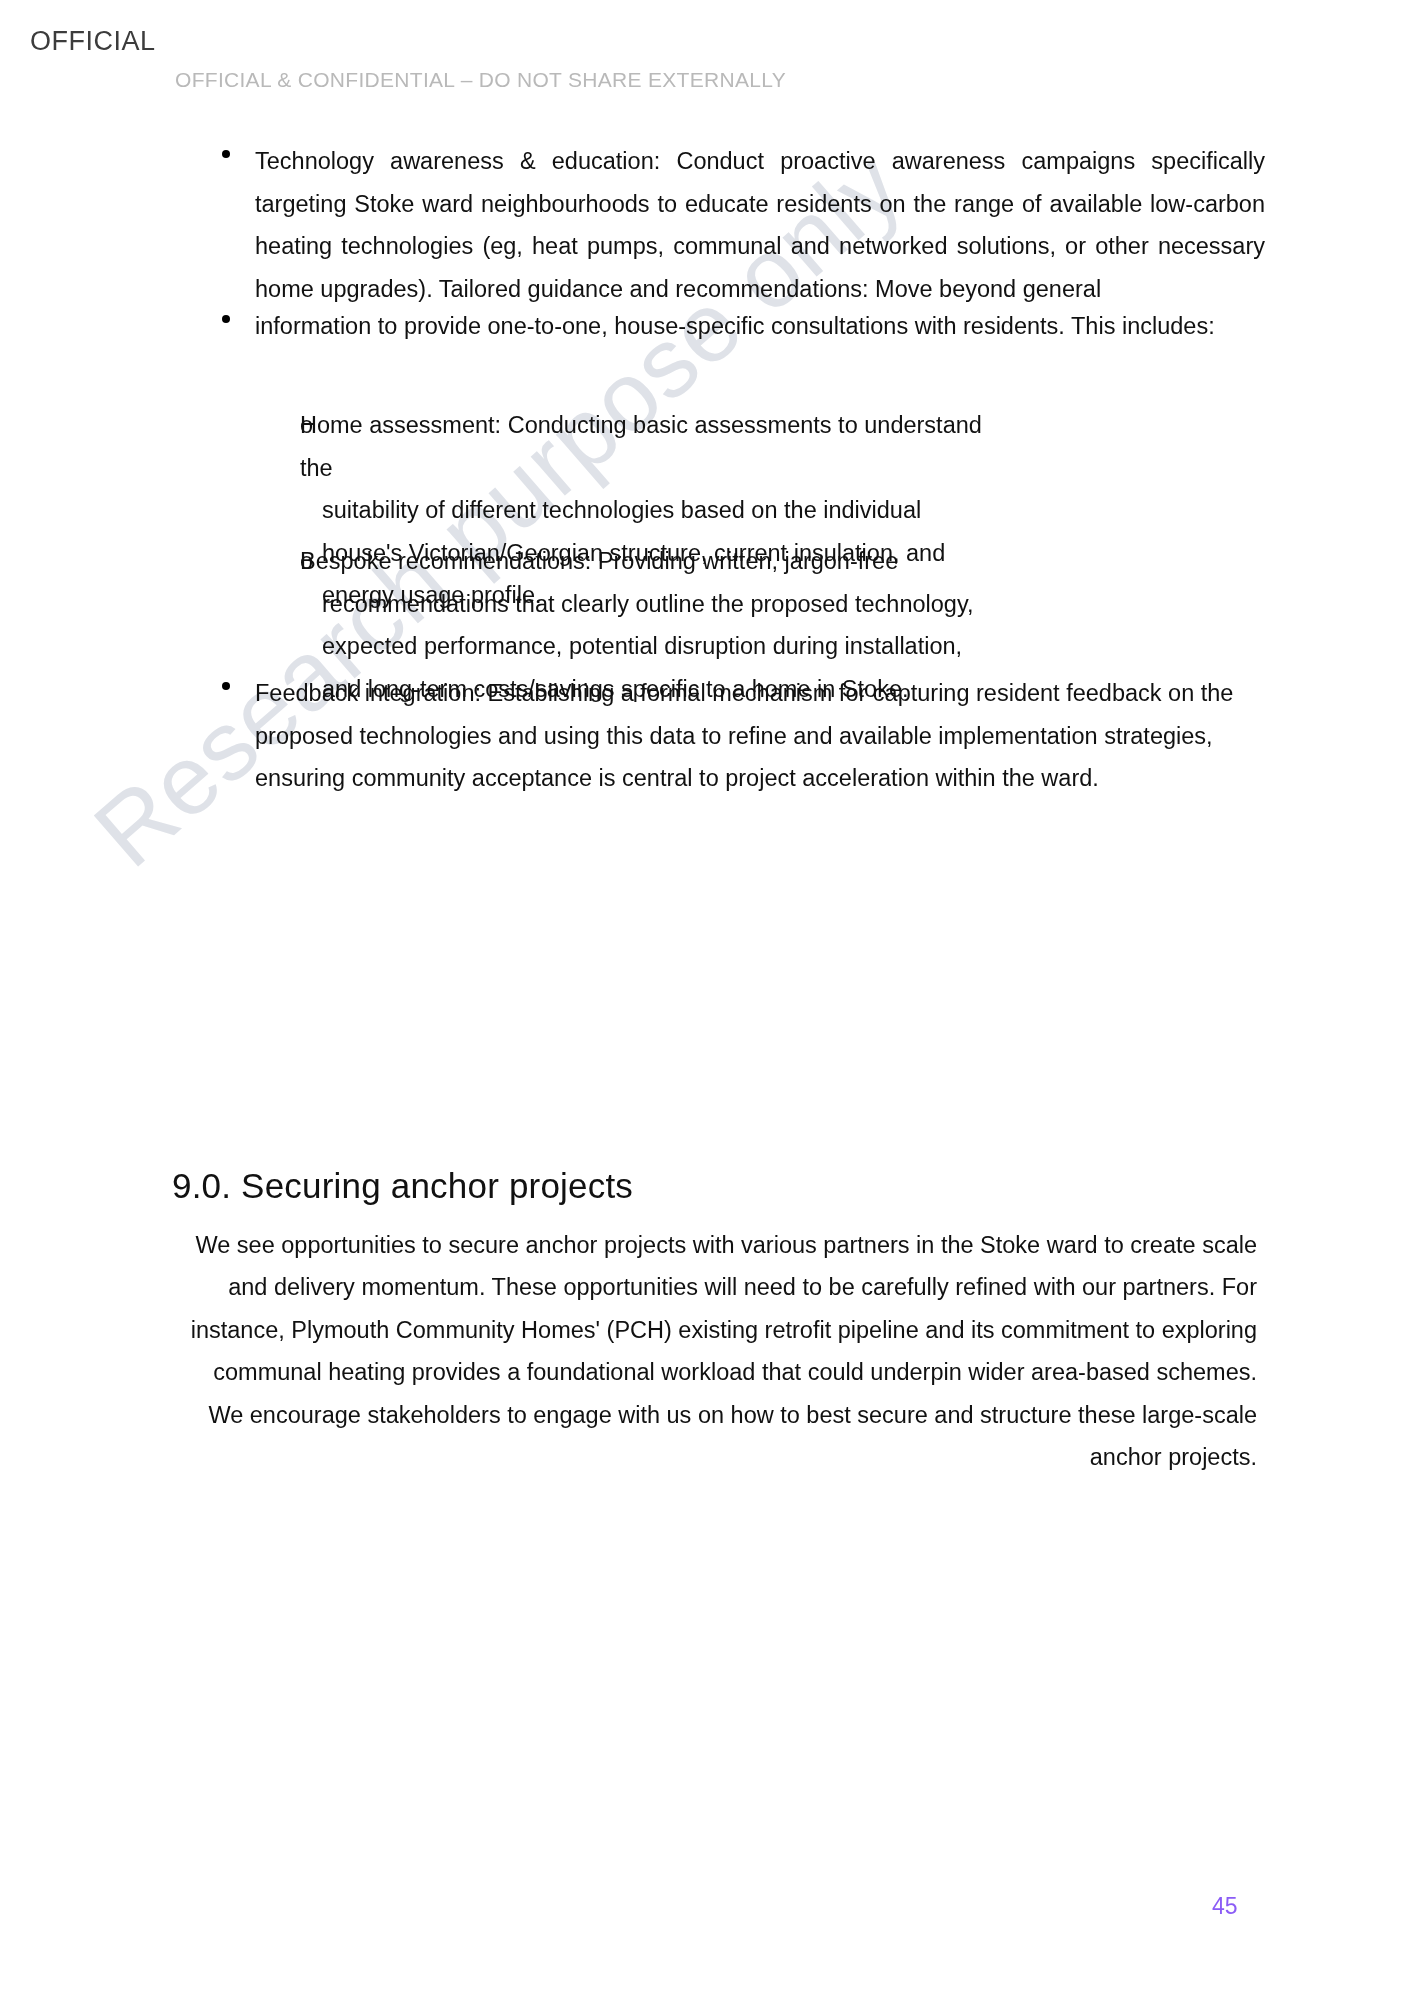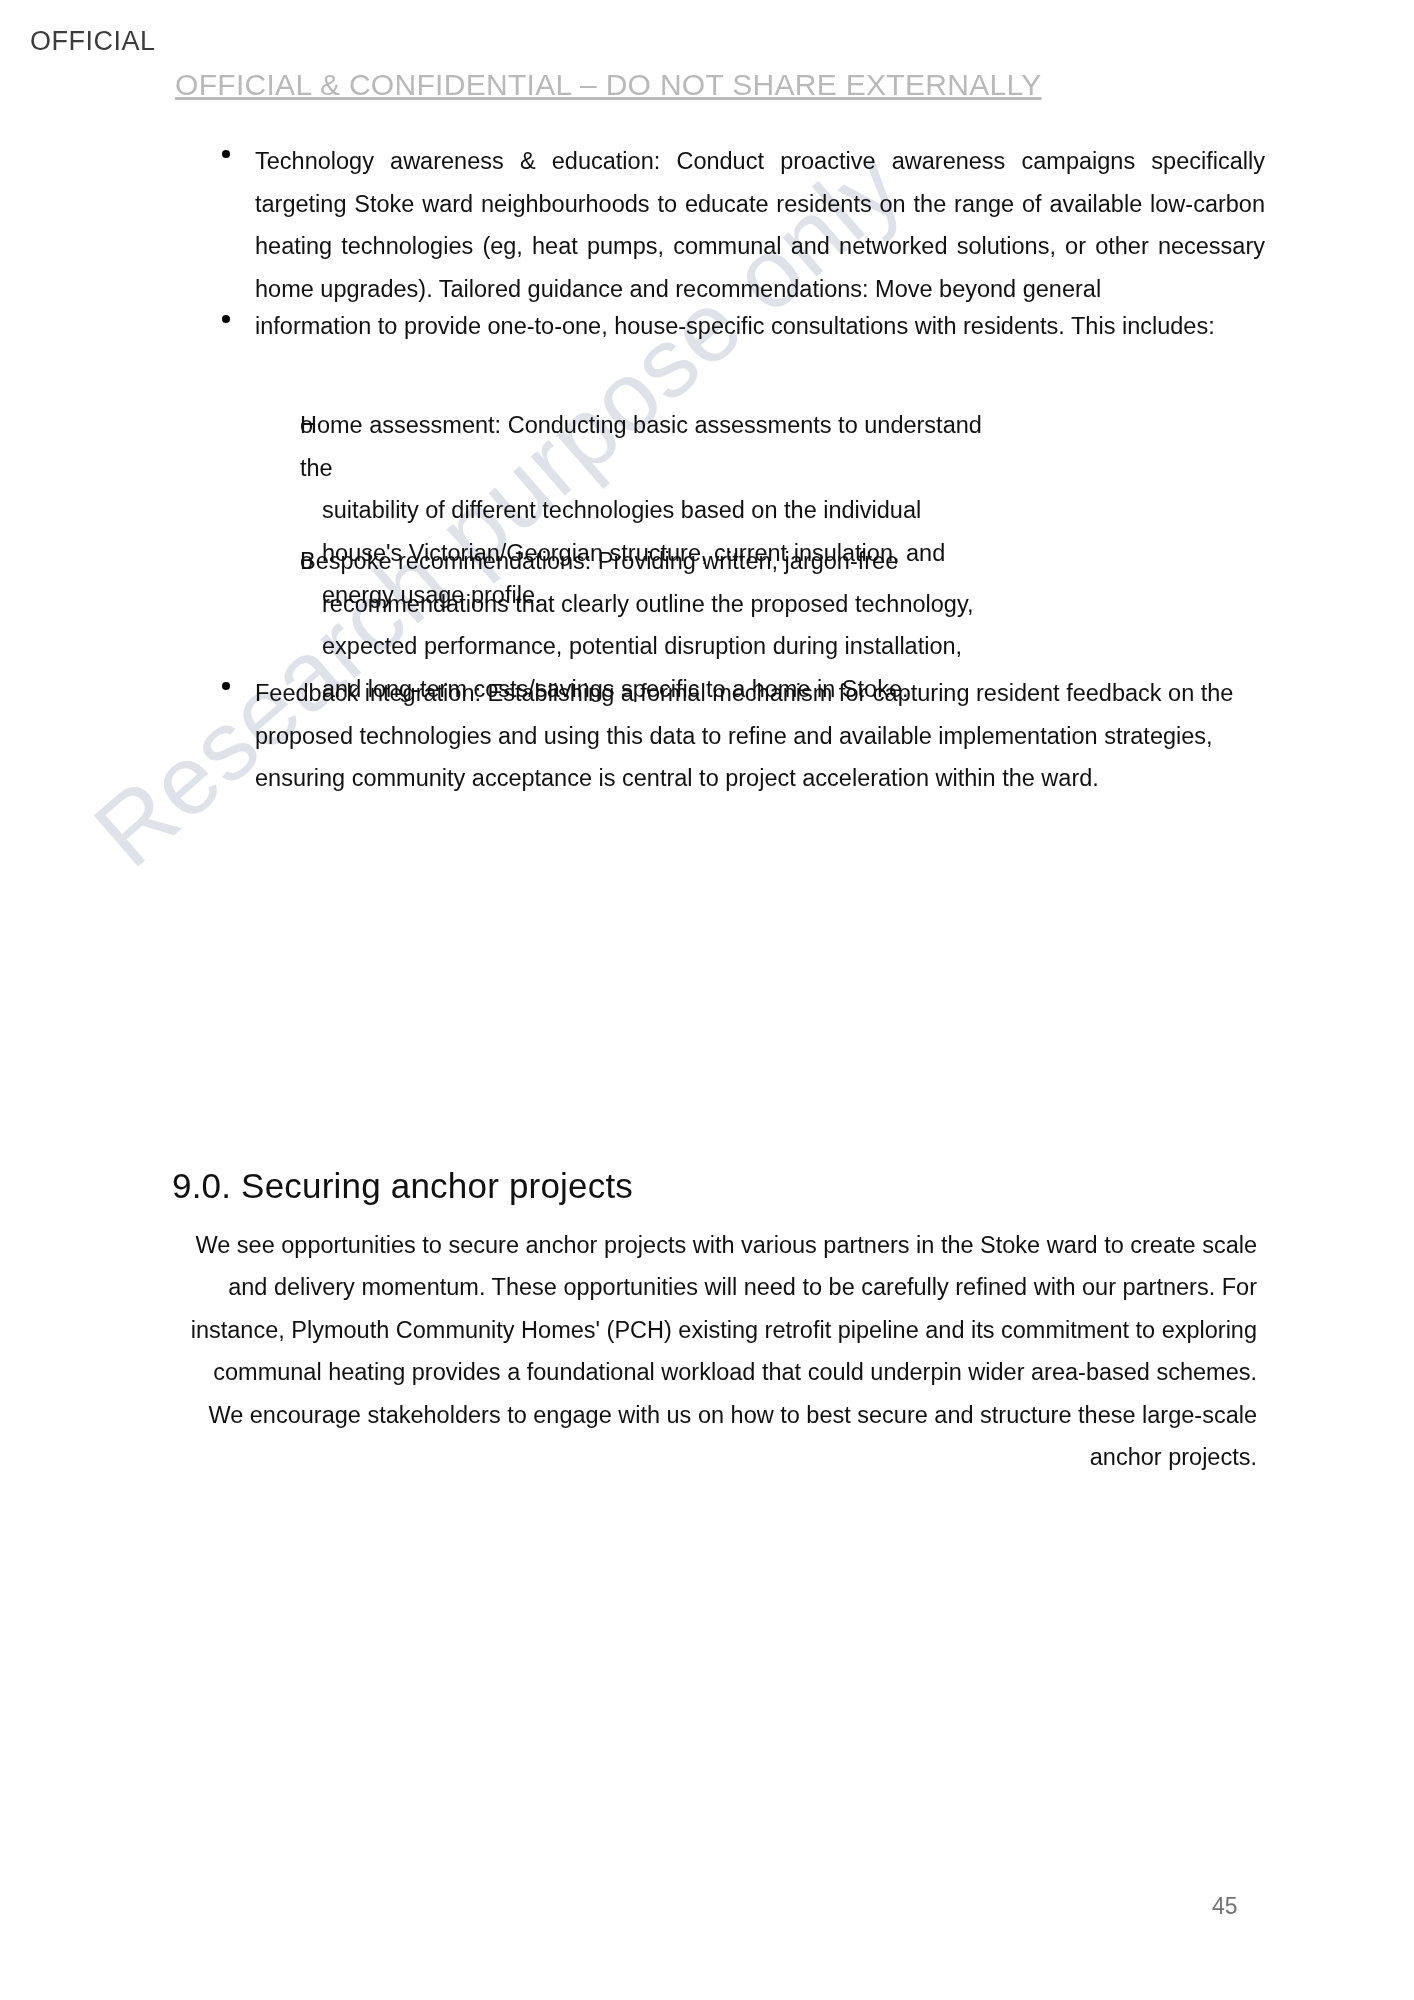--- a/index.html
+++ b/index.html
@@ -57,25 +57,24 @@
     top: 26px;
     font-size: 27px;
     letter-spacing: 0.5px;
     color: #3c3c3c;
     white-space: nowrap;
   }
   .hdr-conf {
     position: absolute;
     left: 175px;
     top: 68px;
-    font-size: 30px;
+    font-size: 21px;
     letter-spacing: 0.3px;
     color: #b9b9b9;
     white-space: nowrap;
-    text-decoration: underline;
   }
 
   
   .doc-body {
     position: absolute;
     left: 0;
     top: 0;
     width: 1414px;
   }
 
@@ -147,21 +146,21 @@
     color: #111111;
     text-align: right;
   }
 
   
   .page-num {
     position: absolute;
     left: 1212px;
     top: 1893px;
     font-size: 23px;
-    color: #737373;
+    color: #8b5cf6;
   }
 </style>
 </head>
 <body>
 
 <div id="page">
 
   <div id="watermark-layer">
     <div id="watermark-text">Research purpose only</div>
   </div>

